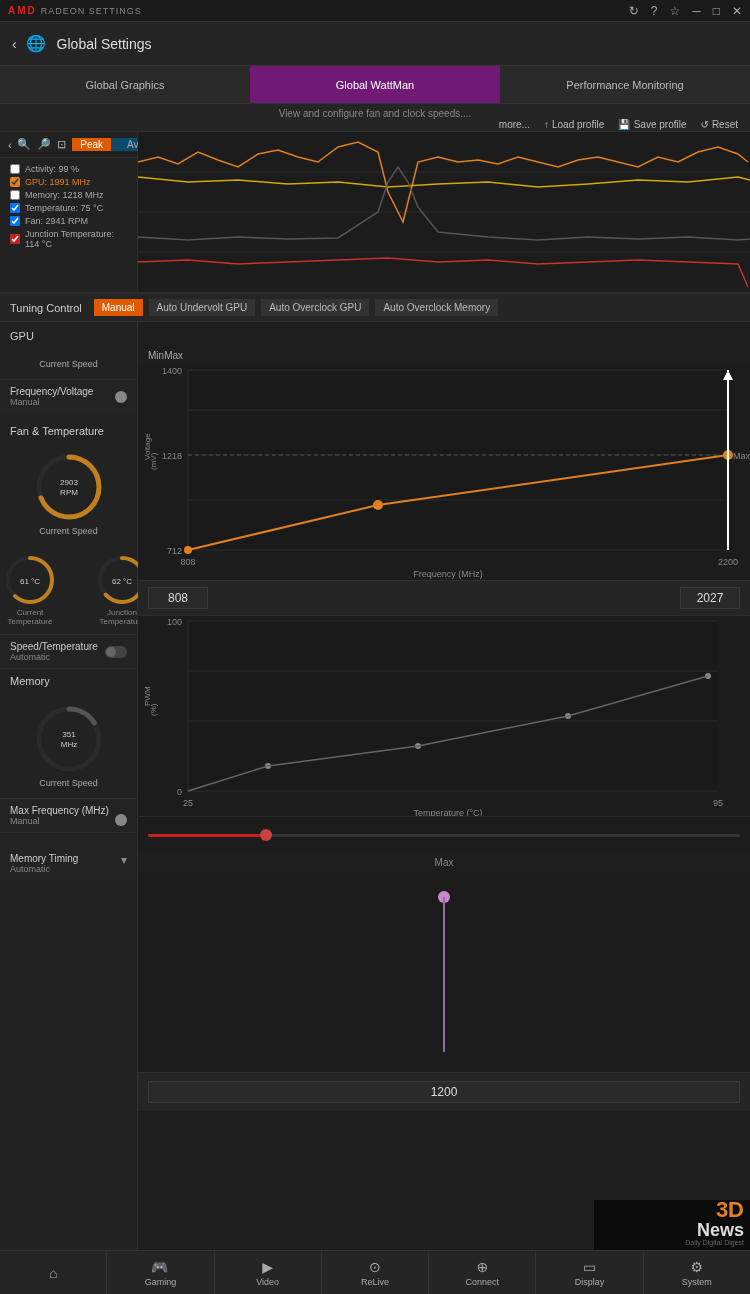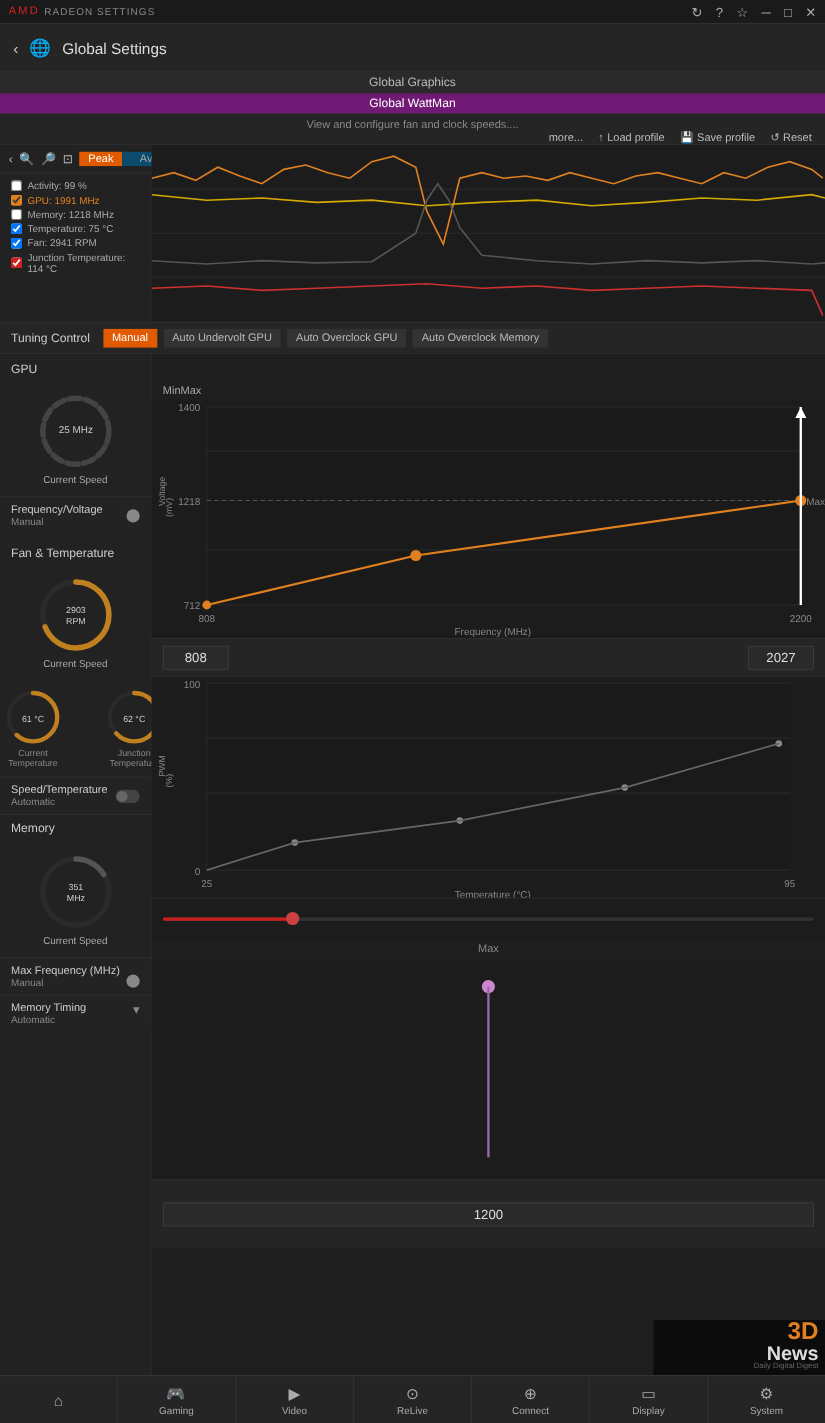--- a/index.html
+++ b/index.html
@@ -18,21 +18,21 @@
     .title-bar {
       background: #1a1a1a;
       height: 22px;
       display: flex;
       align-items: center;
       padding: 0 8px;
       border-bottom: 1px solid #333;
     }
     .title-bar-logo {
       color: #e02020;
-      font-weight: normal;
+      font-weight: bold;
       font-size: 10px;
       letter-spacing: 2px;
     }
     .title-bar-right {
       margin-left: auto;
       display: flex;
       gap: 12px;
     }
     .title-bar-icon {
       color: #aaa;
@@ -64,21 +64,20 @@
       font-size: 14px;
       font-weight: 400;
     }
 
     
     .tab-bar {
       display: flex;
       height: 38px;
       background: #2a2a2a;
       border-bottom: 1px solid #333;
-      flex-direction: column;
     }
     .tab {
       flex: 1;
       display: flex;
       align-items: center;
       justify-content: center;
       font-size: 11px;
       cursor: pointer;
       color: #bbb;
     }
@@ -338,20 +337,21 @@
 
 <div class="header">
   <span class="back-btn">‹</span>
   <span class="globe-icon">🌐</span>
   <span class="header-title">Global Settings</span>
 </div>
 
 <div class="tab-bar">
   <div class="tab">Global Graphics</div>
   <div class="tab active">Global WattMan</div>
+  <div class="tab">Performance Monitoring</div>
 </div>
 
 <div class="toolbar">
   <span class="toolbar-text">View and configure fan and clock speeds....</span>
   <div class="toolbar-right">
     <span class="toolbar-btn">more...</span>
     <span class="toolbar-btn">↑ <span>Load profile</span></span>
     <span class="toolbar-btn">💾 <span>Save profile</span></span>
     <span class="toolbar-btn">↺ <span>Reset</span></span>
   </div>
@@ -424,27 +424,20 @@
   <button class="tuning-btn">Auto Overclock Memory</button>
 </div>
 
 <div class="scroll-content">
 
   <div class="left-col">
 
     <div class="section-label">GPU</div>
 
     <div class="gauge-container">
-      <div class="gauge">
-        <svg width="72" height="72" viewBox="0 0 72 72">
-          <circle cx="36" cy="36" r="30" fill="none" stroke="#2a2a2a" stroke-width="5"></circle>
-          <circle cx="36" cy="36" r="30" fill="none" stroke="#444" stroke-width="5" stroke-dasharray="10 5" stroke-linecap="round"></circle>
-          <text x="36" y="38" text-anchor="middle" fill="#ccc" font-size="9" font-family="Arial">25 MHz</text>
-        </svg>
-      </div>
       <div class="gauge-label">Current Speed</div>
     </div>
 
     <div style="border-top:1px solid #2e2e2e;padding:6px 10px;background:#232323;">
       <div style="display:flex;align-items:center;gap:6px;">
         <div>
           <div style="color:#ccc;font-size:10px;">Frequency/Voltage</div>
           <div style="color:#888;font-size:9px;">Manual</div>
         </div>
         <div style="margin-left:auto;width:12px;height:12px;border-radius:50%;background:#888;"></div>
@@ -513,21 +506,21 @@
       <div style="display:flex;align-items:flex-end;gap:6px;">
         <div>
           <div style="color:#ccc;font-size:10px;">Max Frequency (MHz)</div>
           <div style="color:#888;font-size:9px;">Manual</div>
         </div>
         <div style="margin-left:auto;width:12px;height:12px;border-radius:50%;background:#888;"></div>
       </div>
     </div>
 
     <div style="border-top:1px solid #2e2e2e;padding:6px 10px;background:#232323;">
-      <div style="display:flex;align-items:flex-start;gap:24px;">
+      <div style="display:flex;align-items:flex-start;gap:24px;margin-top:14px;">
         <div>
           <div style="color:#ccc;font-size:10px;">Memory Timing</div>
           <div style="color:#888;font-size:9px;">Automatic</div>
         </div>
         <div style="margin-left:auto;color:#888;font-size:12px;">▾</div>
       </div>
     </div>
 
   </div>
 
@@ -626,21 +619,21 @@
 
     <div style="background:#1c1c1c;display:flex;justify-content:center;padding:10px 0;">
       <svg width="40" height="180" viewBox="0 0 40 180">
         <line x1="20" y1="10" x2="20" y2="170" stroke="#444" stroke-width="2"></line>
         <circle cx="20" cy="15" r="6" fill="#cc88cc"></circle>
 
         <line x1="20" y1="15" x2="20" y2="170" stroke="#9966aa" stroke-width="2"></line>
       </svg>
     </div>
 
-    <div style="padding:20px 10px;background:#252525;border-top:1px solid #2e2e2e;">
+    <div style="padding:8px 10px;background:#252525;border-top:1px solid #2e2e2e;">
       <div class="val-box" style="width:100%;text-align:center;">1200</div>
     </div>
 
   </div>
 </div>
 
 <div class="bottom-nav">
   <div class="nav-item">
     <span class="nav-icon">⌂</span>
   </div>

